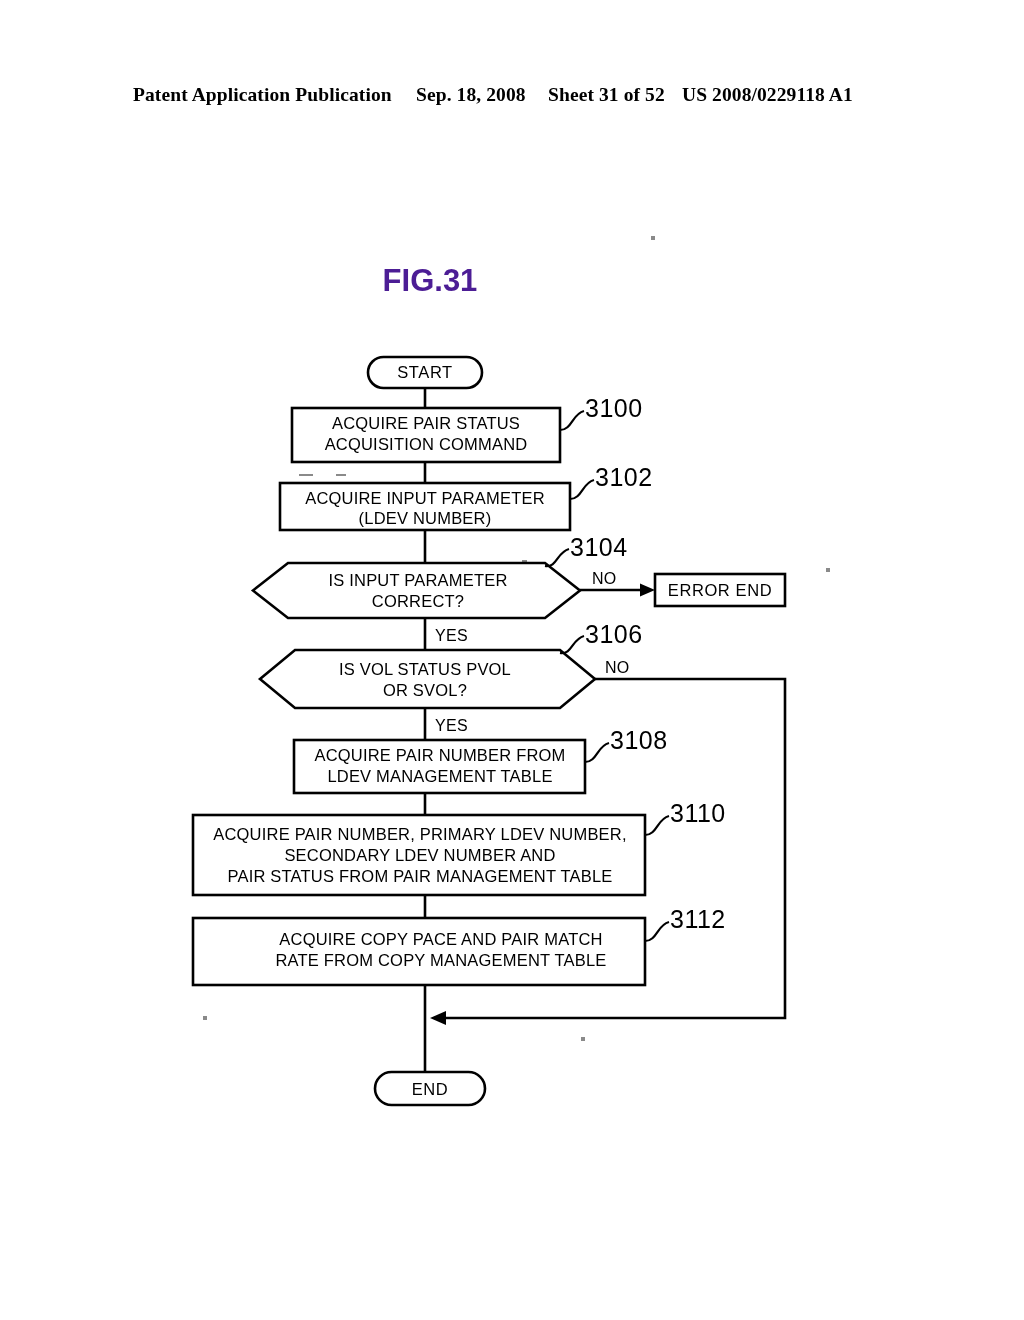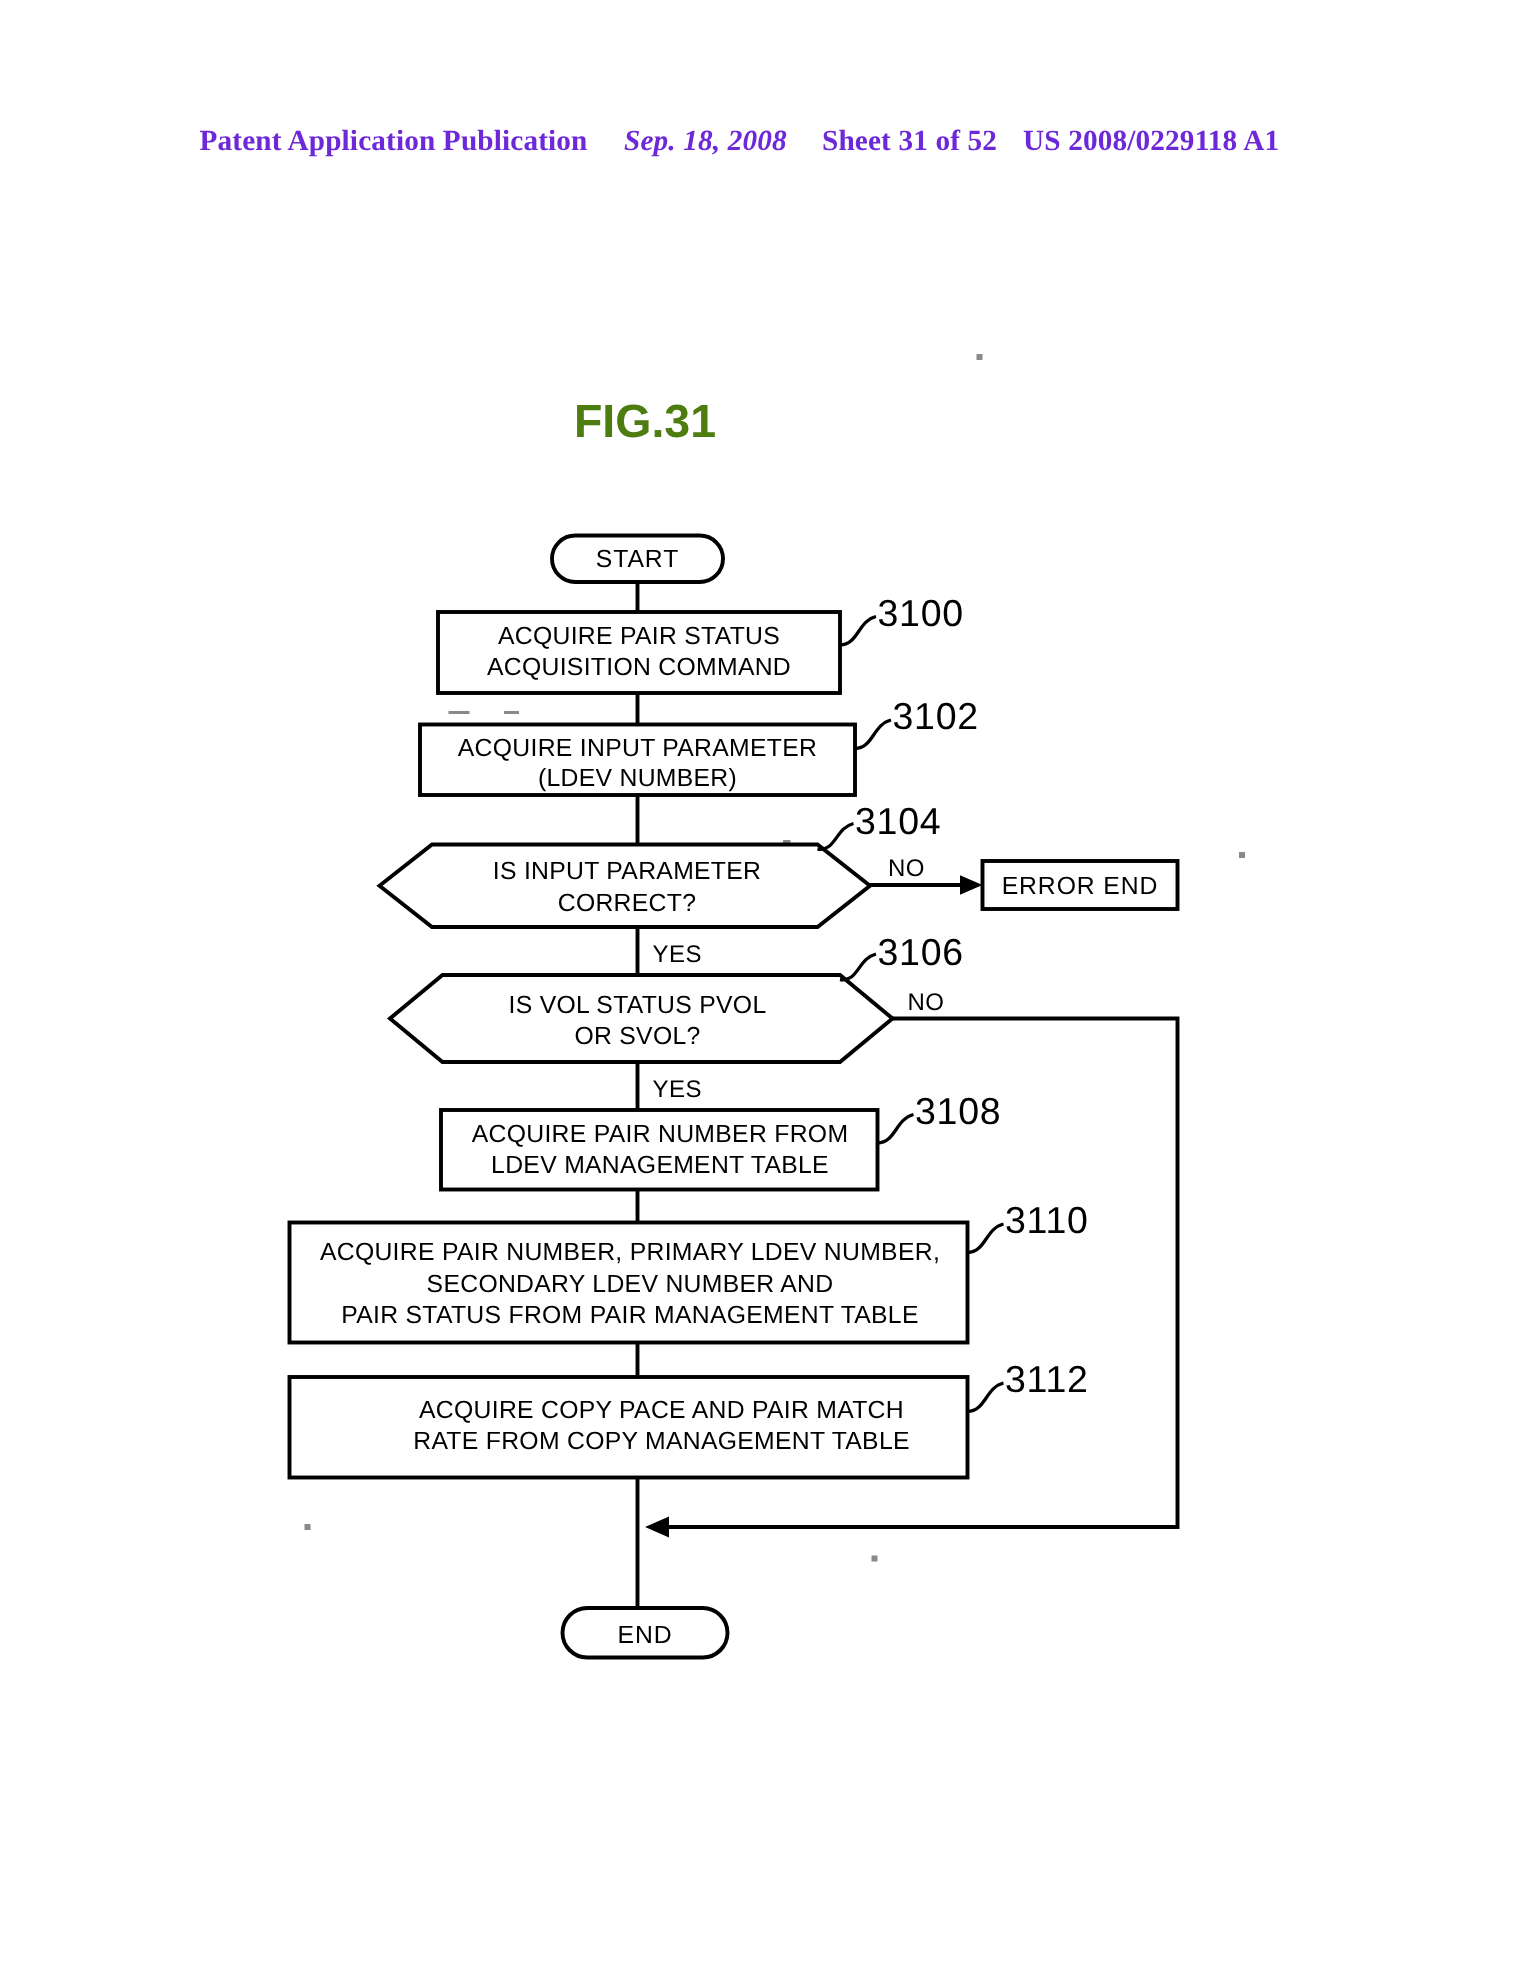--- a/index.html
+++ b/index.html
@@ -21,40 +21,40 @@
     position: absolute;
     top: 84px;
     left: 0;
     width: 1024px;
     height: 32px;
     display: flex;
     align-items: baseline;
     font-family: "Liberation Serif", serif;
     font-weight: bold;
     font-size: 19.5px;
-    color: #6d28d9;
+    color: #000000;
     letter-spacing: 0.1px;
   }
   #page-header .hdr-pub   { position: absolute; left: 133px; white-space: nowrap; }
-  #page-header .hdr-date  { position: absolute; left: 416px; white-space: nowrap; font-style: italic; }
+  #page-header .hdr-date  { position: absolute; left: 416px; white-space: nowrap; }
   #page-header .hdr-sheet { position: absolute; left: 548px; white-space: nowrap; }
   #page-header .hdr-pat   { position: absolute; left: 682px; white-space: nowrap; }
 
   
   #fig-title {
     position: absolute;
     left: 0;
     top: 263px;
     width: 860px;
     text-align: center;
     font-family: "Liberation Sans", sans-serif;
     font-weight: bold;
     font-size: 31px;
     letter-spacing: 0px;
-    color: #4d7c0f;
+    color: #4c1d95;
   }
 
   
   #flowchart {
     position: absolute;
     left: 0;
     top: 0;
     width: 1024px;
     height: 1320px;
   }

